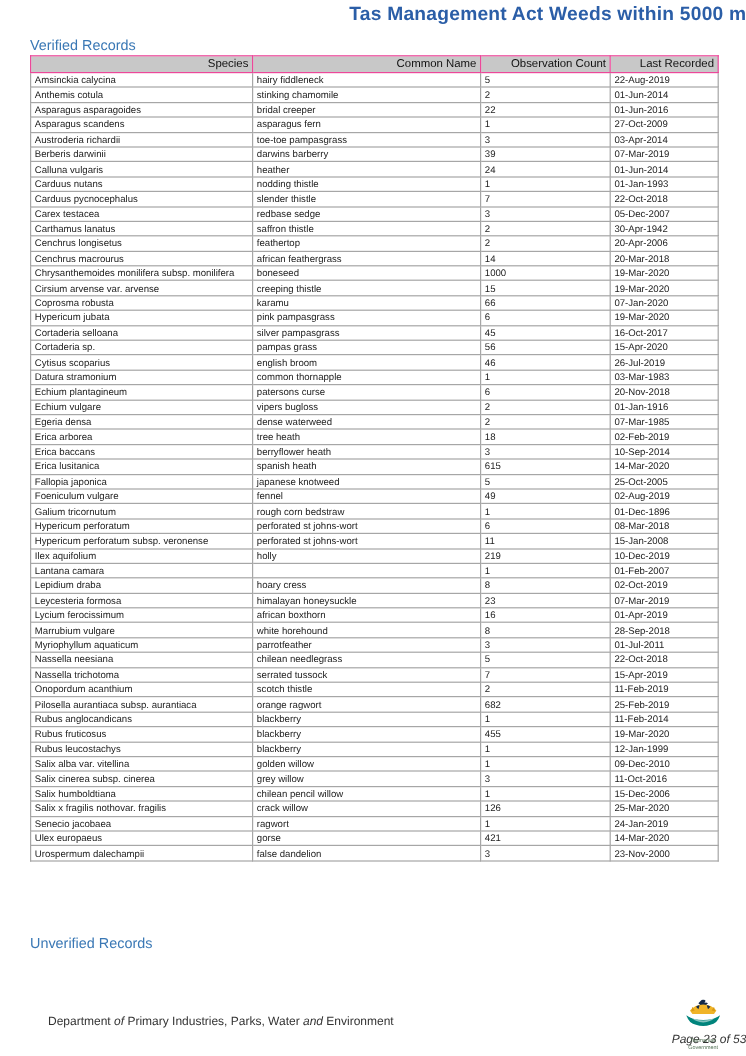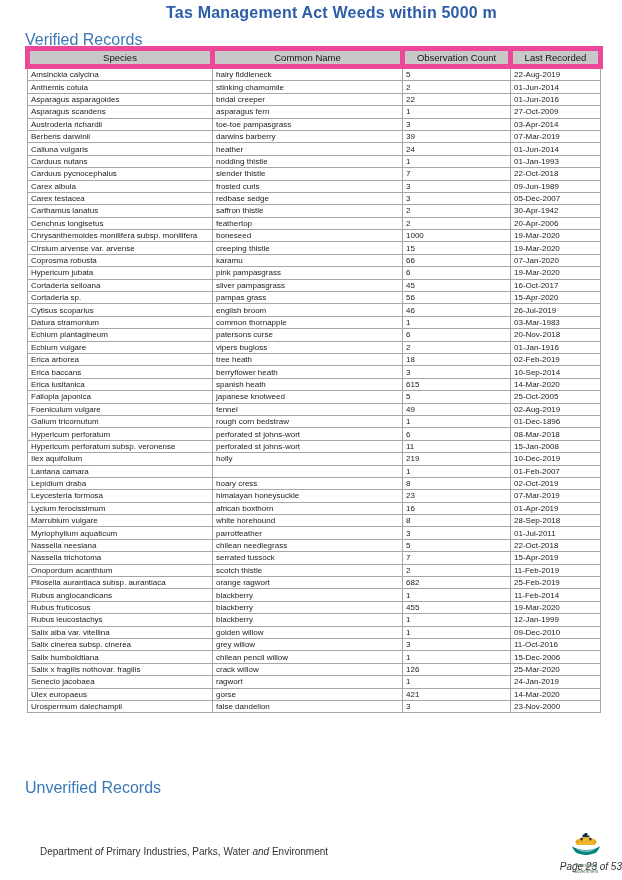--- a/index.html
+++ b/index.html
@@ -6,49 +6,49 @@
   body{
     width:622px;height:880px;
     background:#ffffff;
     font-family:"Liberation Sans", sans-serif;
     color:#1a1a1a;
     position:relative;
     overflow:hidden;
   }
   .page-title{
     position:absolute;top:4px;left:0;right:0;
-    text-align:center;
+    text-align:right;
     font-size:16px;font-weight:bold;
     color:#2b5ea7;
     letter-spacing:0.2px;
     margin-left:41px;
   }
   .section-link{
     position:absolute;left:25px;
-    font-size:16px;
+    font-size:12px;
     color:#3a78b5;
     cursor:pointer;
   }
   .link-verified{top:31px;}
   .link-unverified{top:779px;text-align:center;}
   .weeds-table{
     position:absolute;left:25px;top:46px;
     width:573px;
     border-collapse:collapse;
     table-layout:fixed;
     border:1px solid #545454;
   }
   .weeds-table th{
     background:#c8c8c8;
     font-weight:normal;
-    text-align:center;
+    text-align:right;
     font-size:9.5px;
     height:13px;
     padding:0 3px;
-    border:5px solid #ec4899;
+    border:1px solid #ec4899;
     color:#111;
     white-space:nowrap;
     overflow:hidden;
   }
   .weeds-table td{
     font-size:8px;
     height:11.4px;
     line-height:11px;
     padding:0 3px;
     border:1px solid #a6a6a6;
@@ -147,42 +147,42 @@
     <td>1</td>
     <td>01-Jan-1993</td>
   </tr>
       <tr>
     <td>Carduus pycnocephalus</td>
     <td>slender thistle</td>
     <td>7</td>
     <td>22-Oct-2018</td>
   </tr>
       <tr>
-    <td>Carex albula</td>
-    <td>frosted curls</td>
-    <td>3</td>
-    <td>09-Jun-1989</td>
-  </tr>
-      <tr>
     <td>Carex testacea</td>
     <td>redbase sedge</td>
     <td>3</td>
     <td>05-Dec-2007</td>
   </tr>
       <tr>
     <td>Carthamus lanatus</td>
     <td>saffron thistle</td>
     <td>2</td>
     <td>30-Apr-1942</td>
   </tr>
       <tr>
     <td>Cenchrus longisetus</td>
     <td>feathertop</td>
     <td>2</td>
     <td>20-Apr-2006</td>
+  </tr>
+      <tr>
+    <td>Cenchrus macrourus</td>
+    <td>african feathergrass</td>
+    <td>14</td>
+    <td>20-Mar-2018</td>
   </tr>
       <tr>
     <td>Chrysanthemoides monilifera subsp. monilifera</td>
     <td>boneseed</td>
     <td>1000</td>
     <td>19-Mar-2020</td>
   </tr>
       <tr>
     <td>Cirsium arvense var. arvense</td>
     <td>creeping thistle</td>
@@ -229,20 +229,26 @@
     <td>Echium plantagineum</td>
     <td>patersons curse</td>
     <td>6</td>
     <td>20-Nov-2018</td>
   </tr>
       <tr>
     <td>Echium vulgare</td>
     <td>vipers bugloss</td>
     <td>2</td>
     <td>01-Jan-1916</td>
+  </tr>
+      <tr>
+    <td>Egeria densa</td>
+    <td>dense waterweed</td>
+    <td>2</td>
+    <td>07-Mar-1985</td>
   </tr>
       <tr>
     <td>Erica arborea</td>
     <td>tree heath</td>
     <td>18</td>
     <td>02-Feb-2019</td>
   </tr>
       <tr>
     <td>Erica baccans</td>
     <td>berryflower heath</td>

